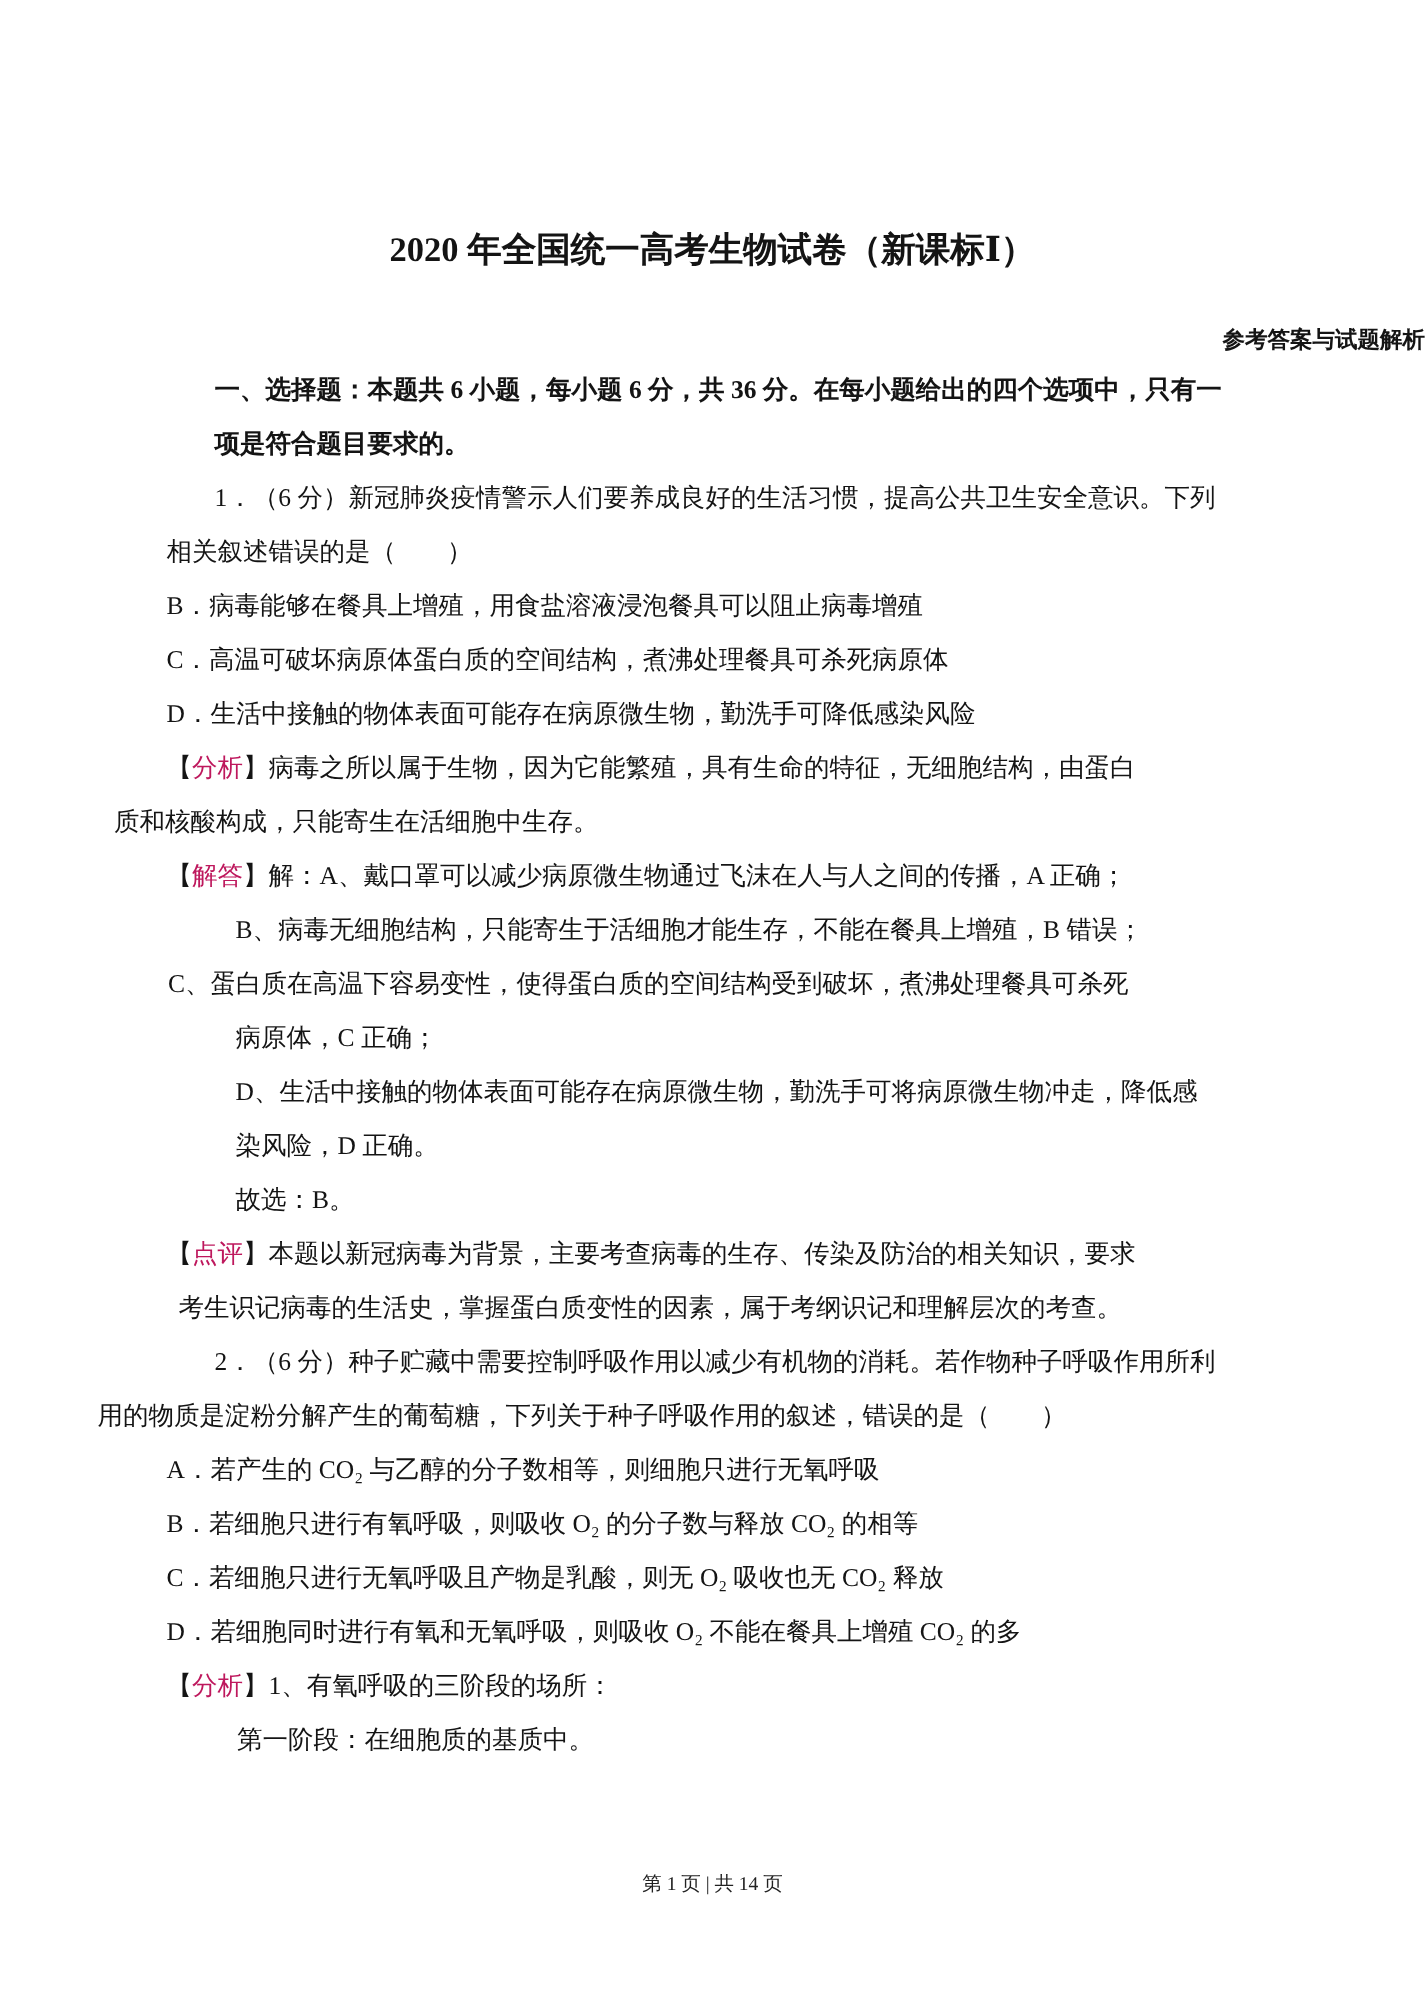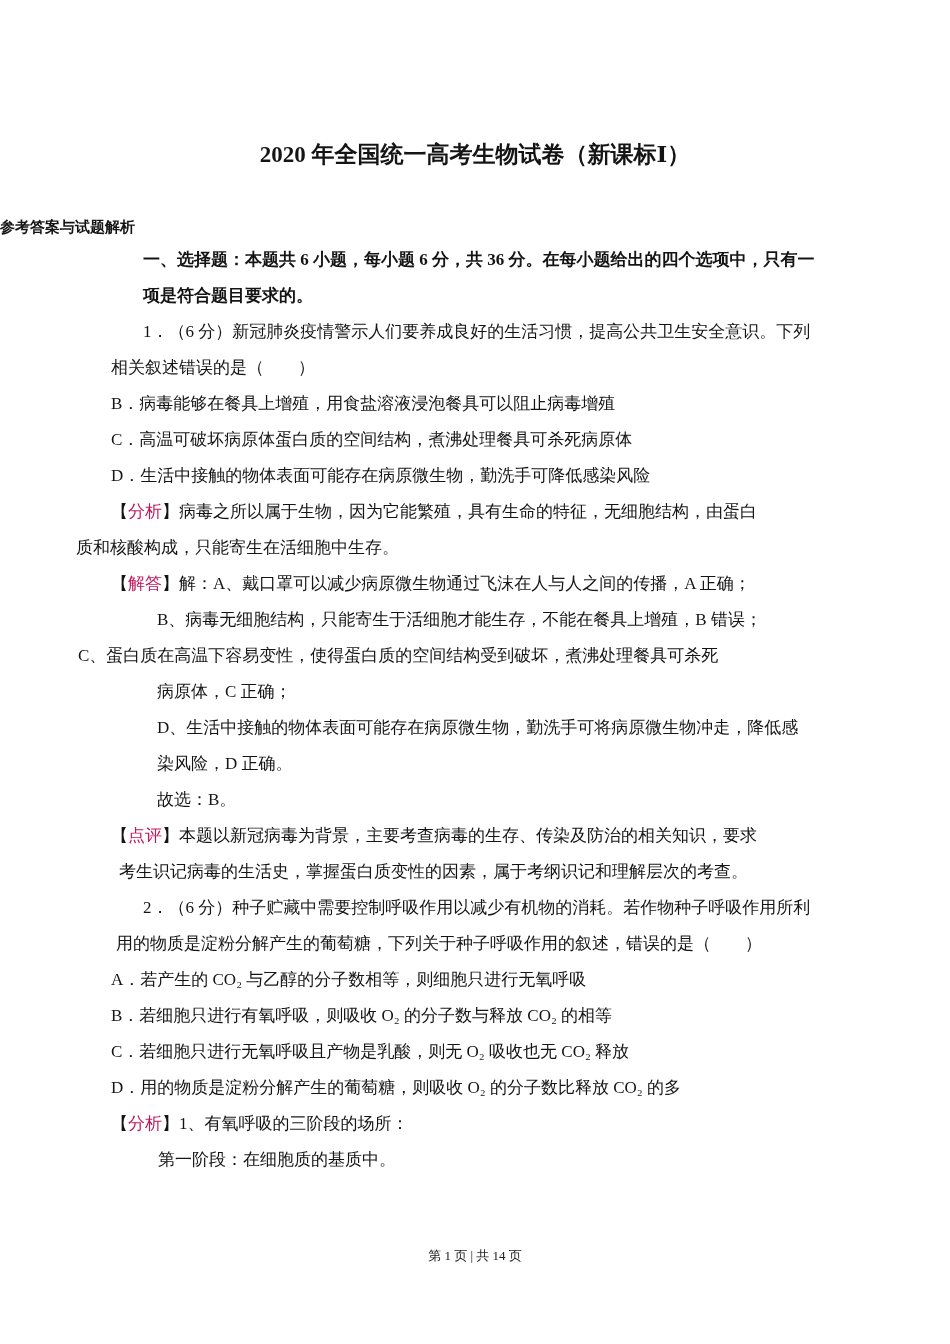--- a/index.html
+++ b/index.html
@@ -1,20 +1,20 @@
 <!DOCTYPE html>
 <html><head>
 <meta charset="utf-8">
 <style>
   html,body{margin:0;padding:0;background:#ffffff;}
   .page{position:relative;width:950px;height:1344px;background:#ffffff;overflow:hidden;
         font-family:"Liberation Serif","DejaVu Serif",serif;color:#141414;}
-  .title{position:absolute;top:140px;left:0;width:950px;text-align:center;
+  .title{position:absolute;top:152px;left:0;width:950px;text-align:center;
          font-size:23px;font-weight:bold;line-height:30px;white-space:pre;}
-  .subtitle{position:absolute;top:216px;left:0;width:950px;text-align:left;
+  .subtitle{position:absolute;top:216px;left:0;width:950px;text-align:right;
             font-size:15px;font-weight:bold;line-height:22px;white-space:pre;}
   .body{position:absolute;top:242px;left:0;width:950px;}
   .line{height:36px;line-height:36px;font-size:17px;white-space:pre;}
   .flush{padding-left:143px;}
   .ind{padding-left:111px;}
   .bold{font-weight:bold;}
   .lab{color:#be185d;}
   .footer{position:absolute;top:1244px;left:0;width:950px;text-align:center;
           font-size:13px;line-height:24px;color:#222222;white-space:pre;}
 </style>
@@ -35,35 +35,35 @@
     <div class="line ind">相关叙述错误的是（　　）</div>
     <div class="line ind">B．病毒能够在餐具上增殖，用食盐溶液浸泡餐具可以阻止病毒增殖</div>
     <div class="line ind">C．高温可破坏病原体蛋白质的空间结构，煮沸处理餐具可杀死病原体</div>
     <div class="line ind">D．生活中接触的物体表面可能存在病原微生物，勤洗手可降低感染风险</div>
 
     <div class="line ind"><span>【</span><span class="lab">分析</span><span>】</span><span>病毒之所以属于生物，因为它能繁殖，具有生命的特征，无细胞结构，由蛋白</span></div>
     <div class="line flush" style="padding-left:76px">质和核酸构成，只能寄生在活细胞中生存。</div>
 
     <div class="line ind"><span>【</span><span class="lab">解答</span><span>】</span><span>解：A、戴口罩可以减少病原微生物通过飞沫在人与人之间的传播，A 正确；</span></div>
     <div class="line flush" style="padding-left:157px">B、病毒无细胞结构，只能寄生于活细胞才能生存，不能在餐具上增殖，B 错误；</div>
-    <div class="line flush" style="padding-left:78px">C、蛋白质在高温下容易变性，使得蛋白质的空间结构受到破坏，煮沸处理餐具可杀死</div>
+    <div class="line flush" style="padding-left:112px">C、蛋白质在高温下容易变性，使得蛋白质的空间结构受到破坏，煮沸处理餐具可杀死</div>
     <div class="line flush" style="padding-left:157px">病原体，C 正确；</div>
     <div class="line flush" style="padding-left:157px">D、生活中接触的物体表面可能存在病原微生物，勤洗手可将病原微生物冲走，降低感</div>
     <div class="line flush" style="padding-left:157px">染风险，D 正确。</div>
     <div class="line flush" style="padding-left:157px">故选：B。</div>
 
     <div class="line ind"><span>【</span><span class="lab">点评</span><span>】</span><span>本题以新冠病毒为背景，主要考查病毒的生存、传染及防治的相关知识，要求</span></div>
     <div class="line flush" style="padding-left:119px">考生识记病毒的生活史，掌握蛋白质变性的因素，属于考纲识记和理解层次的考查。</div>
 
     <div class="line flush"><span>2．</span><span>（6 分）种子贮藏中需要控制呼吸作用以减少有机物的消耗。若作物种子呼吸作用所利</span></div>
-    <div class="line flush" style="padding-left:116px">用的物质是淀粉分解产生的葡萄糖，下列关于种子呼吸作用的叙述，错误的是（　　）</div>
+    <div class="line flush" style="padding-left:65px">用的物质是淀粉分解产生的葡萄糖，下列关于种子呼吸作用的叙述，错误的是（　　）</div>
     <div class="line ind">A．若产生的 CO₂ 与乙醇的分子数相等，则细胞只进行无氧呼吸</div>
     <div class="line ind">B．若细胞只进行有氧呼吸，则吸收 O₂ 的分子数与释放 CO₂ 的相等</div>
     <div class="line ind">C．若细胞只进行无氧呼吸且产物是乳酸，则无 O₂ 吸收也无 CO₂ 释放</div>
-    <div class="line ind">D．用的物质是淀粉分解产生的葡萄糖，则吸收 O₂ 的分子数比释放 CO₂ 的多</div>
+    <div class="line ind">D．若细胞同时进行有氧和无氧呼吸，则吸收 O₂ 不能在餐具上增殖 CO₂ 的多</div>
 
     <div class="line ind"><span>【</span><span class="lab">分析</span><span>】</span><span>1、有氧呼吸的三阶段的场所：</span></div>
     <div class="line flush" style="padding-left:158px">第一阶段：在细胞质的基质中。</div>
 
   </div>
 
   <div class="footer">第 1 页 | 共 14 页</div>
 
 </div>
 

